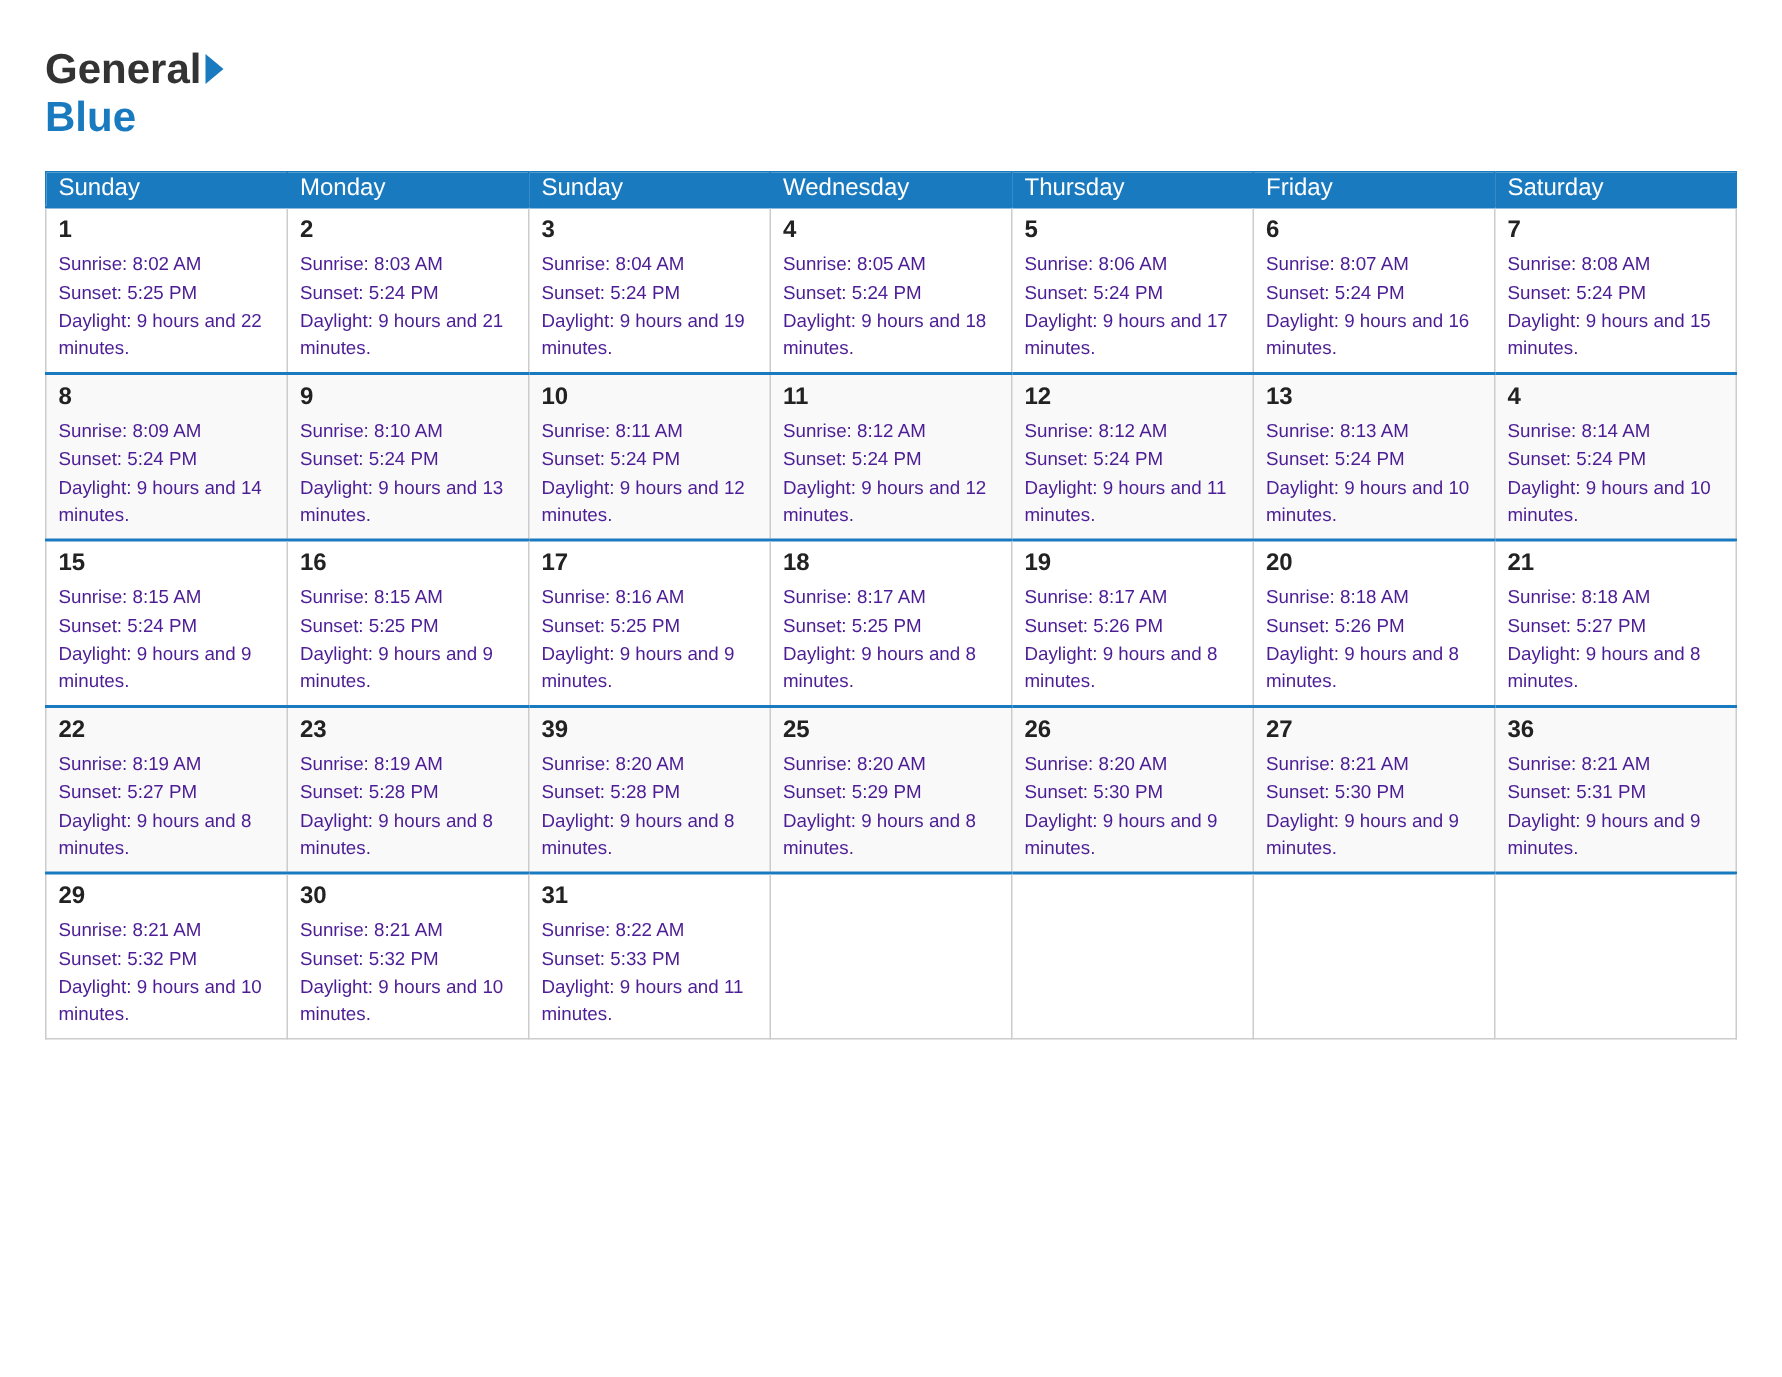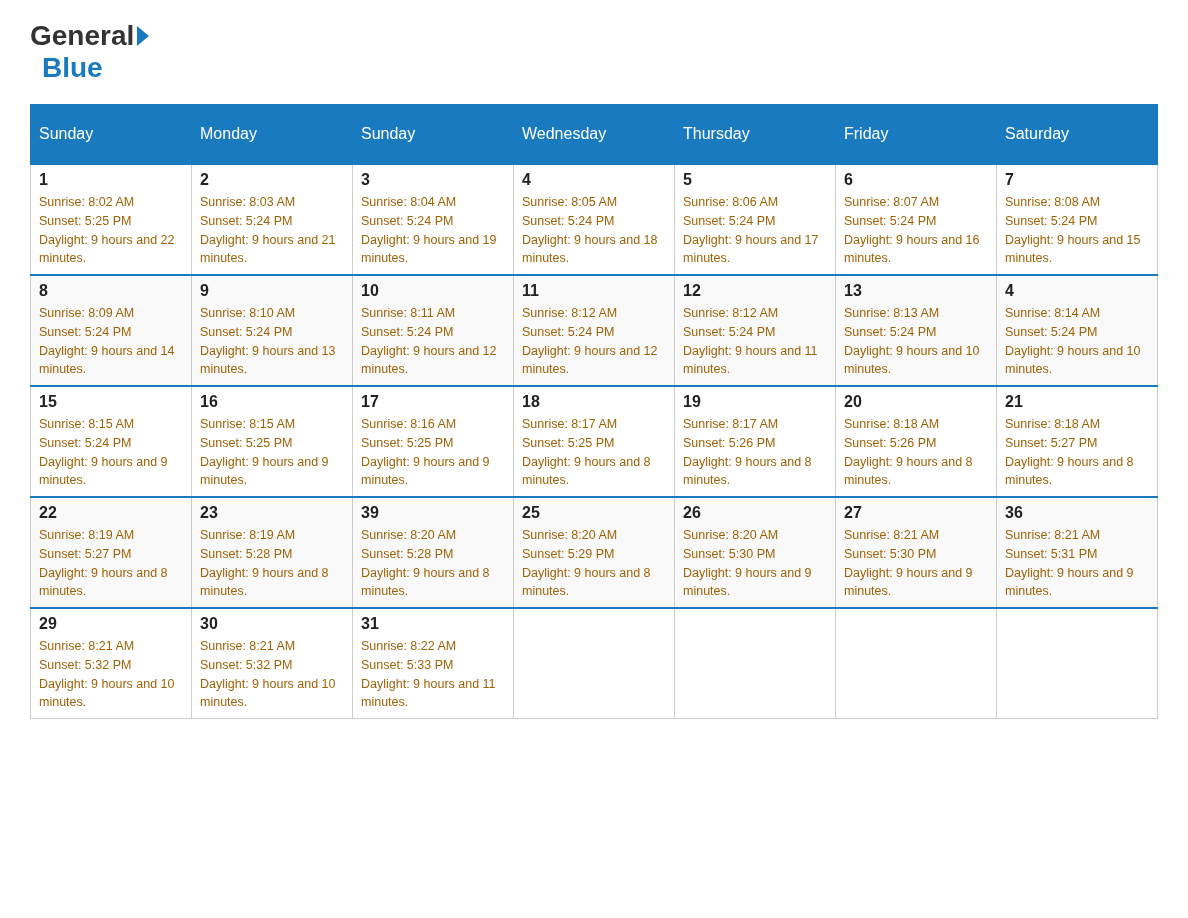--- a/index.html
+++ b/index.html
@@ -20,20 +20,21 @@
       display: flex;
       flex-direction: column;
       align-items: flex-start;
     }
     .logo-text {
       font-size: 28px;
       font-weight: bold;
       color: #333;
       display: flex;
       align-items: center;
+      margin-top: 10px;
     }
     .logo-general { color: #333; }
     .logo-triangle {
       width: 0;
       height: 0;
       border-left: 12px solid #1a7abf;
       border-top: 10px solid transparent;
       border-bottom: 10px solid transparent;
       margin: 0 3px;
       display: inline-block;
@@ -56,21 +57,21 @@
       color: #555;
       font-style: italic;
     }
     .calendar {
       width: 100%;
       border-collapse: collapse;
     }
     .calendar th {
       background-color: #1a7abf;
       color: white;
-      padding: 20px 8px;
+      padding: 2px 8px;
       text-align: left;
       font-size: 16px;
       font-weight: normal;
       border: 1px solid #1a7abf;
     }
     .calendar td {
       vertical-align: top;
       padding: 6px 8px;
       border: 1px solid #ccc;
       width: calc(100% / 7);
@@ -84,40 +85,40 @@
     }
     .day-number {
       font-size: 16px;
       font-weight: bold;
       color: #222;
       display: block;
       margin-bottom: 4px;
     }
     .day-info {
       font-size: 12.5px;
-      color: #a16207;
+      color: #4c1d95;
       line-height: 1.5;
     }
     .calendar td.empty {
       background: #fff;
     }
     .week-row td {
       border-top: 2px solid #1a7abf;
     }
   </style>
 </head>
 <body>
 
 <div class="header">
   <div class="logo">
     <div class="logo-text">
       <span class="logo-general">General</span>
       <span class="logo-triangle"></span>
     </div>
-    <div style="margin-left:12px;">
+    <div style="margin-left:0;">
       <span class="logo-blue">Blue</span>
     </div>
   </div>
   <div class="title-section">
     <div class="month-title"></div>
     <div class="location"></div>
   </div>
 </div>
 
 <table class="calendar">

